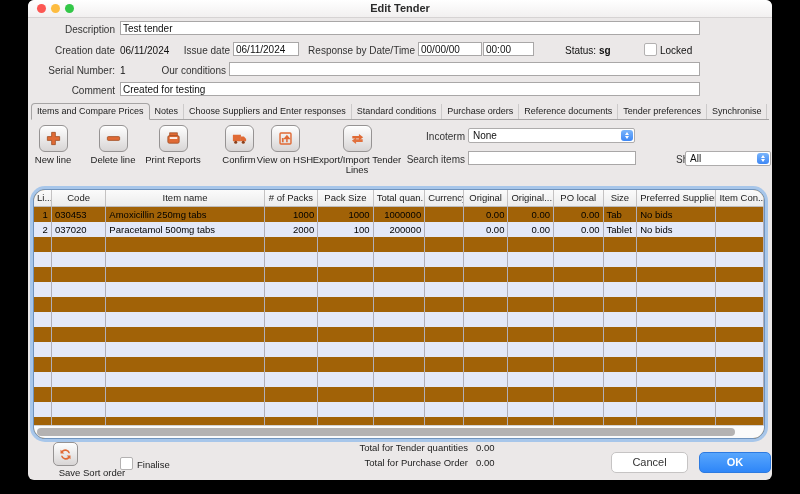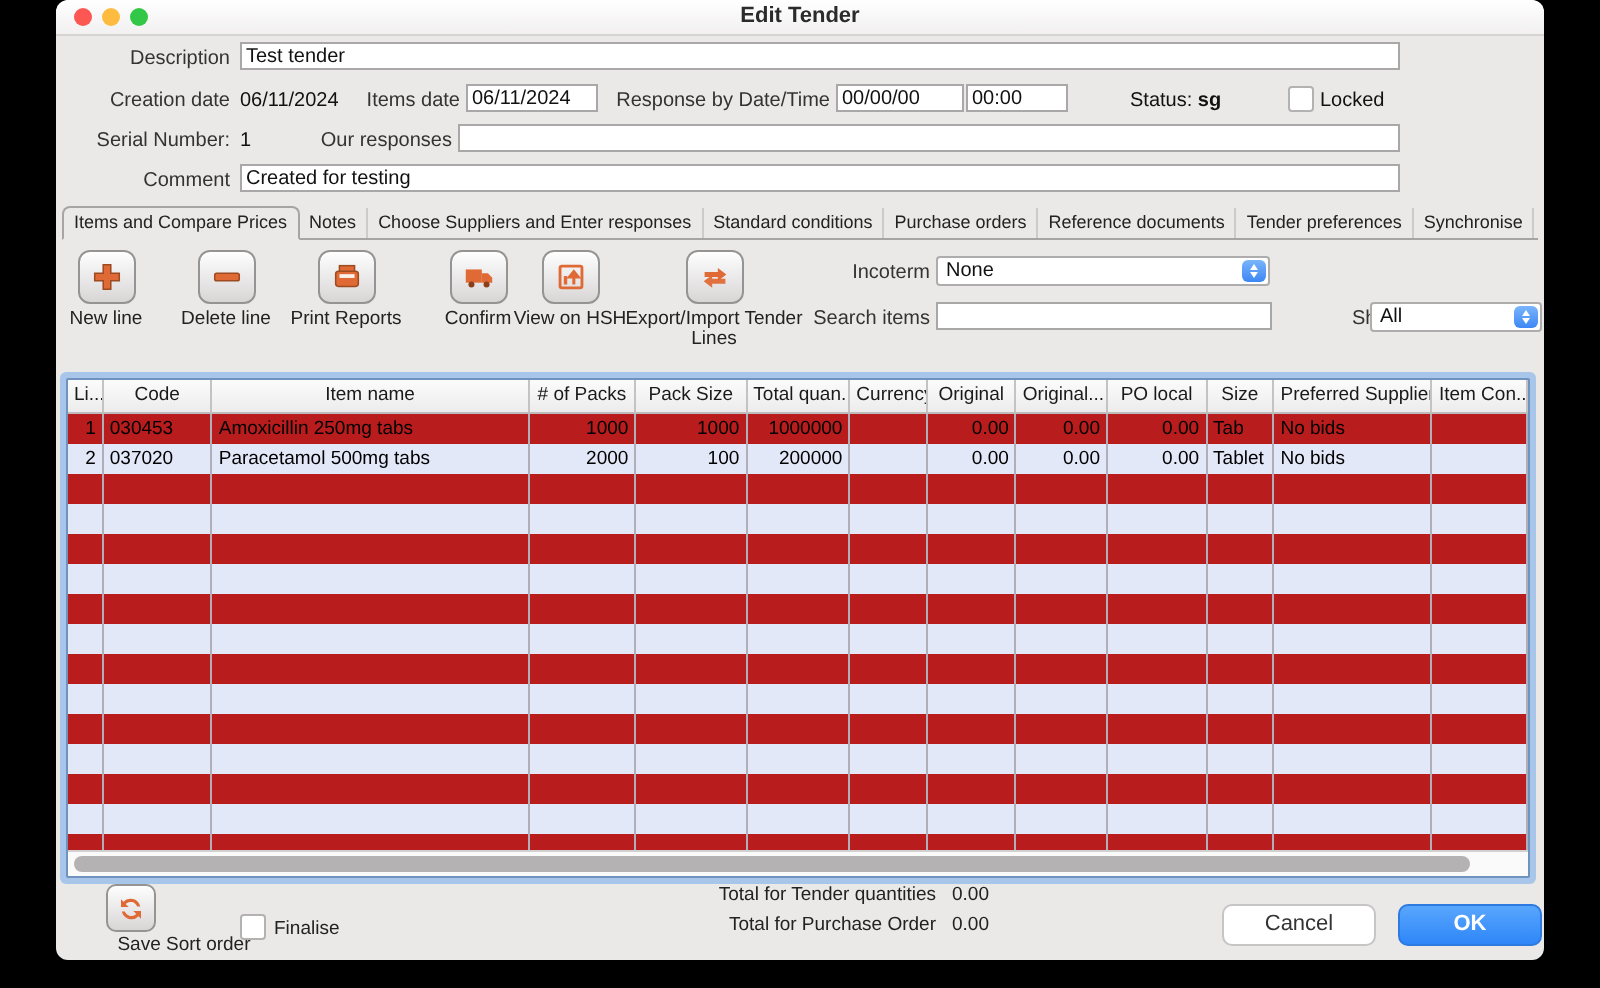--- a/index.html
+++ b/index.html
@@ -60,22 +60,22 @@
     position:absolute;right:1px;top:1px;width:12px;height:11px;border-radius:3px;
     background:linear-gradient(#7ab5fb,#3d87f5);
   }
   .stepper:before,.stepper:after{
     content:"";position:absolute;left:3.5px;border-left:2.5px solid transparent;border-right:2.5px solid transparent;
   }
   .stepper:before{top:2px;border-bottom:3px solid #fff;}
   .stepper:after{bottom:2px;border-top:3px solid #fff;}
   
   .table-wrap{
-    position:absolute;left:5px;top:189px;width:730px;height:248px;background:#b91c1c;
-    border:1px solid #6f93bd;box-shadow:0 0 0 3px #a7c6ea;border-radius:1px;overflow:hidden;
+    position:absolute;left:5px;top:189px;width:730px;height:248px;background:#a16207;
+    border:1px solid #6f93bd;box-shadow:0 0 0 3px #a7c6ea;border-radius:12px;overflow:hidden;
   }
   .thead{display:flex;height:16px;background:linear-gradient(#fbfbfb,#ececec);border-bottom:1px solid #bdbbbb;}
   .th{
     font-size:9.5px;line-height:16px;color:#1a1a1a;box-sizing:border-box;
     border-right:1px solid #c4c2c2;overflow:hidden;white-space:nowrap;padding:0 3px;text-align:center;
   }
   .trow{display:flex;height:15px;}
   .trow.stripe{background:#e3e8f8;}
   .td{
     font-size:9.5px;line-height:15px;color:#000;box-sizing:border-box;
@@ -115,36 +115,36 @@
     </div>
     <div class="title">Edit Tender</div>
   </div>
 
   <div class="lbl" style="left:0;top:23px;width:87px;">Description</div>
   <input class="tin" style="left: 92px; top: 21px; width: 574px;" value="Test tender">
 
   <div class="lbl" style="left:0;top:44px;width:87px;">Creation date</div>
   <div class="val" style="left:92px;top:44px;">06/11/2024</div>
 
-  <div class="lbl" style="left:130px;top:44px;width:72px;">Items date</div>
+  <div class="lbl" style="left:130px;top:44px;width:72px;">Issue date</div>
   <input class="tin" style="left: 205px; top: 42px; width: 60px;" value="06/11/2024">
 
   <div class="lbl" style="left:270px;top:44px;width:117px;">Response by Date/Time</div>
   <input class="tin" style="left: 390px; top: 42px; width: 58px;" value="00/00/00">
   <input class="tin" style="left: 455px; top: 42px; width: 45px;" value="00:00">
 
   <div class="val" style="left:537px;top:44px;"><span>Status:</span> <b>sg</b></div>
 
   <span class="cb" style="left:616px;top:43px;"></span>
   <div class="val" style="left:632px;top:44px;">Locked</div>
 
   <div class="lbl" style="left:0;top:64px;width:87px;">Serial Number:</div>
   <div class="val" style="left:92px;top:64px;">1</div>
 
-  <div class="lbl" style="left:120px;top:64px;width:78px;">Our responses</div>
+  <div class="lbl" style="left:120px;top:64px;width:78px;">Our conditions</div>
   <input class="tin" style="left: 201px; top: 62px; width: 465px;" value="">
 
   <div class="lbl" style="left:0;top:84px;width:87px;text-align:right;">Comment</div>
   <input class="tin" style="left: 92px; top: 82px; width: 574px;" value="Created for testing">
 
   <div class="tabbar">
       <div class="tab sel">Items and Compare Prices</div>
       <div class="tab">Notes</div>
       <div class="tab">Choose Suppliers and Enter responses</div>
       <div class="tab">Standard conditions</div>

